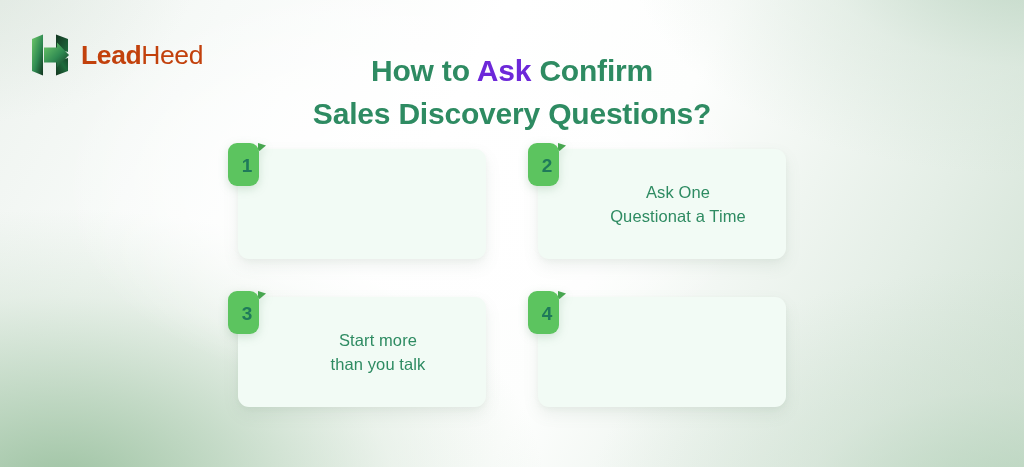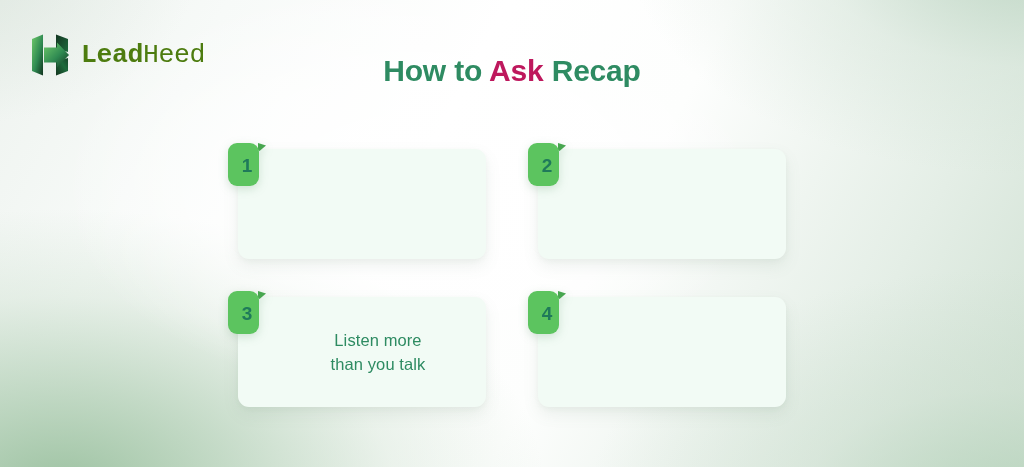--- a/index.html
+++ b/index.html
@@ -81,40 +81,39 @@
     width: 42px;
     height: 44px;
     display: block;
     flex: none;
   }
   .logo-word {
     font-size: 26.5px;
     letter-spacing: -0.4px;
     white-space: nowrap;
     line-height: 1;
-    color: #4d7c0f;
-    font-family: Liberation Mono, monospace;
+    color: #c2410c;
   }
   .logo-word .lw-bold   { font-weight: 700; }
   .logo-word .lw-light  { font-weight: 400; }
 
   
   .headline {
     position: absolute;
     left: 268px;
     top: 30px;
     width: 488px;
     text-align: center;
     font-size: 30px;
     font-weight: 700;
     line-height: 1.43;
     letter-spacing: -0.2px;
     color: #2e8b62;
   }
-  .headline .hl-accent { color: #be185d; }
+  .headline .hl-accent { color: #6d28d9; }
 
   
   .cards {
     position: absolute;
     left: 238px;
     top: 149px;
     width: 555px;
     height: 262px;
     display: grid;
     grid-template-columns: 248px 248px;
@@ -213,21 +212,21 @@
 
       <polygon points="26,1.5 38,6 38,19 26,15.5" fill="url(#gradC)"></polygon>
 
       <polygon points="26,28.5 38,25 38,38 26,42.5" fill="url(#gradB)"></polygon>
 
       <polygon points="14,14.5 27,14.5 27,9.5 39,22 27,34.5 27,29.5 14,29.5" fill="url(#gradA)"></polygon>
     </svg>
     <div class="logo-word"><span class="lw-bold">Lead</span><span class="lw-light">Heed</span></div>
   </div>
 
-  <h1 class="headline"><span>How to </span><span class="hl-accent">Ask</span><span> Recap</span><br></h1>
+  <h1 class="headline"><span>How to </span><span class="hl-accent">Ask</span><span> Confirm</span><br><span>Sales Discovery Questions?</span></h1>
 
   <div class="cards">
 
     <div class="card">
       <div class="badge">
         <svg class="badge-svg" viewBox="0 0 38 47">
           <path d="M30 2 L38 4.5 L31.5 10 L30 9 Z" fill="#47a64f"></path>
           <rect x="0" y="2" width="31" height="43" rx="9" ry="9" fill="#5cc45f"></rect>
         </svg>
         <span class="badge-num">1</span>
@@ -235,31 +234,33 @@
     </div>
 
     <div class="card">
       <div class="badge">
         <svg class="badge-svg" viewBox="0 0 38 47">
           <path d="M30 2 L38 4.5 L31.5 10 L30 9 Z" fill="#47a64f"></path>
           <rect x="0" y="2" width="31" height="43" rx="9" ry="9" fill="#5cc45f"></rect>
         </svg>
         <span class="badge-num">2</span>
       </div>
+      <div class="card-text">Ask One
+Questionat a Time</div>
     </div>
 
     <div class="card">
       <div class="badge">
         <svg class="badge-svg" viewBox="0 0 38 47">
           <path d="M30 2 L38 4.5 L31.5 10 L30 9 Z" fill="#47a64f"></path>
           <rect x="0" y="2" width="31" height="43" rx="9" ry="9" fill="#5cc45f"></rect>
         </svg>
         <span class="badge-num">3</span>
       </div>
-      <div class="card-text">Listen more
+      <div class="card-text">Start more
 than you talk</div>
     </div>
 
     <div class="card">
       <div class="badge">
         <svg class="badge-svg" viewBox="0 0 38 47">
           <path d="M30 2 L38 4.5 L31.5 10 L30 9 Z" fill="#47a64f"></path>
           <rect x="0" y="2" width="31" height="43" rx="9" ry="9" fill="#5cc45f"></rect>
         </svg>
         <span class="badge-num">4</span>

